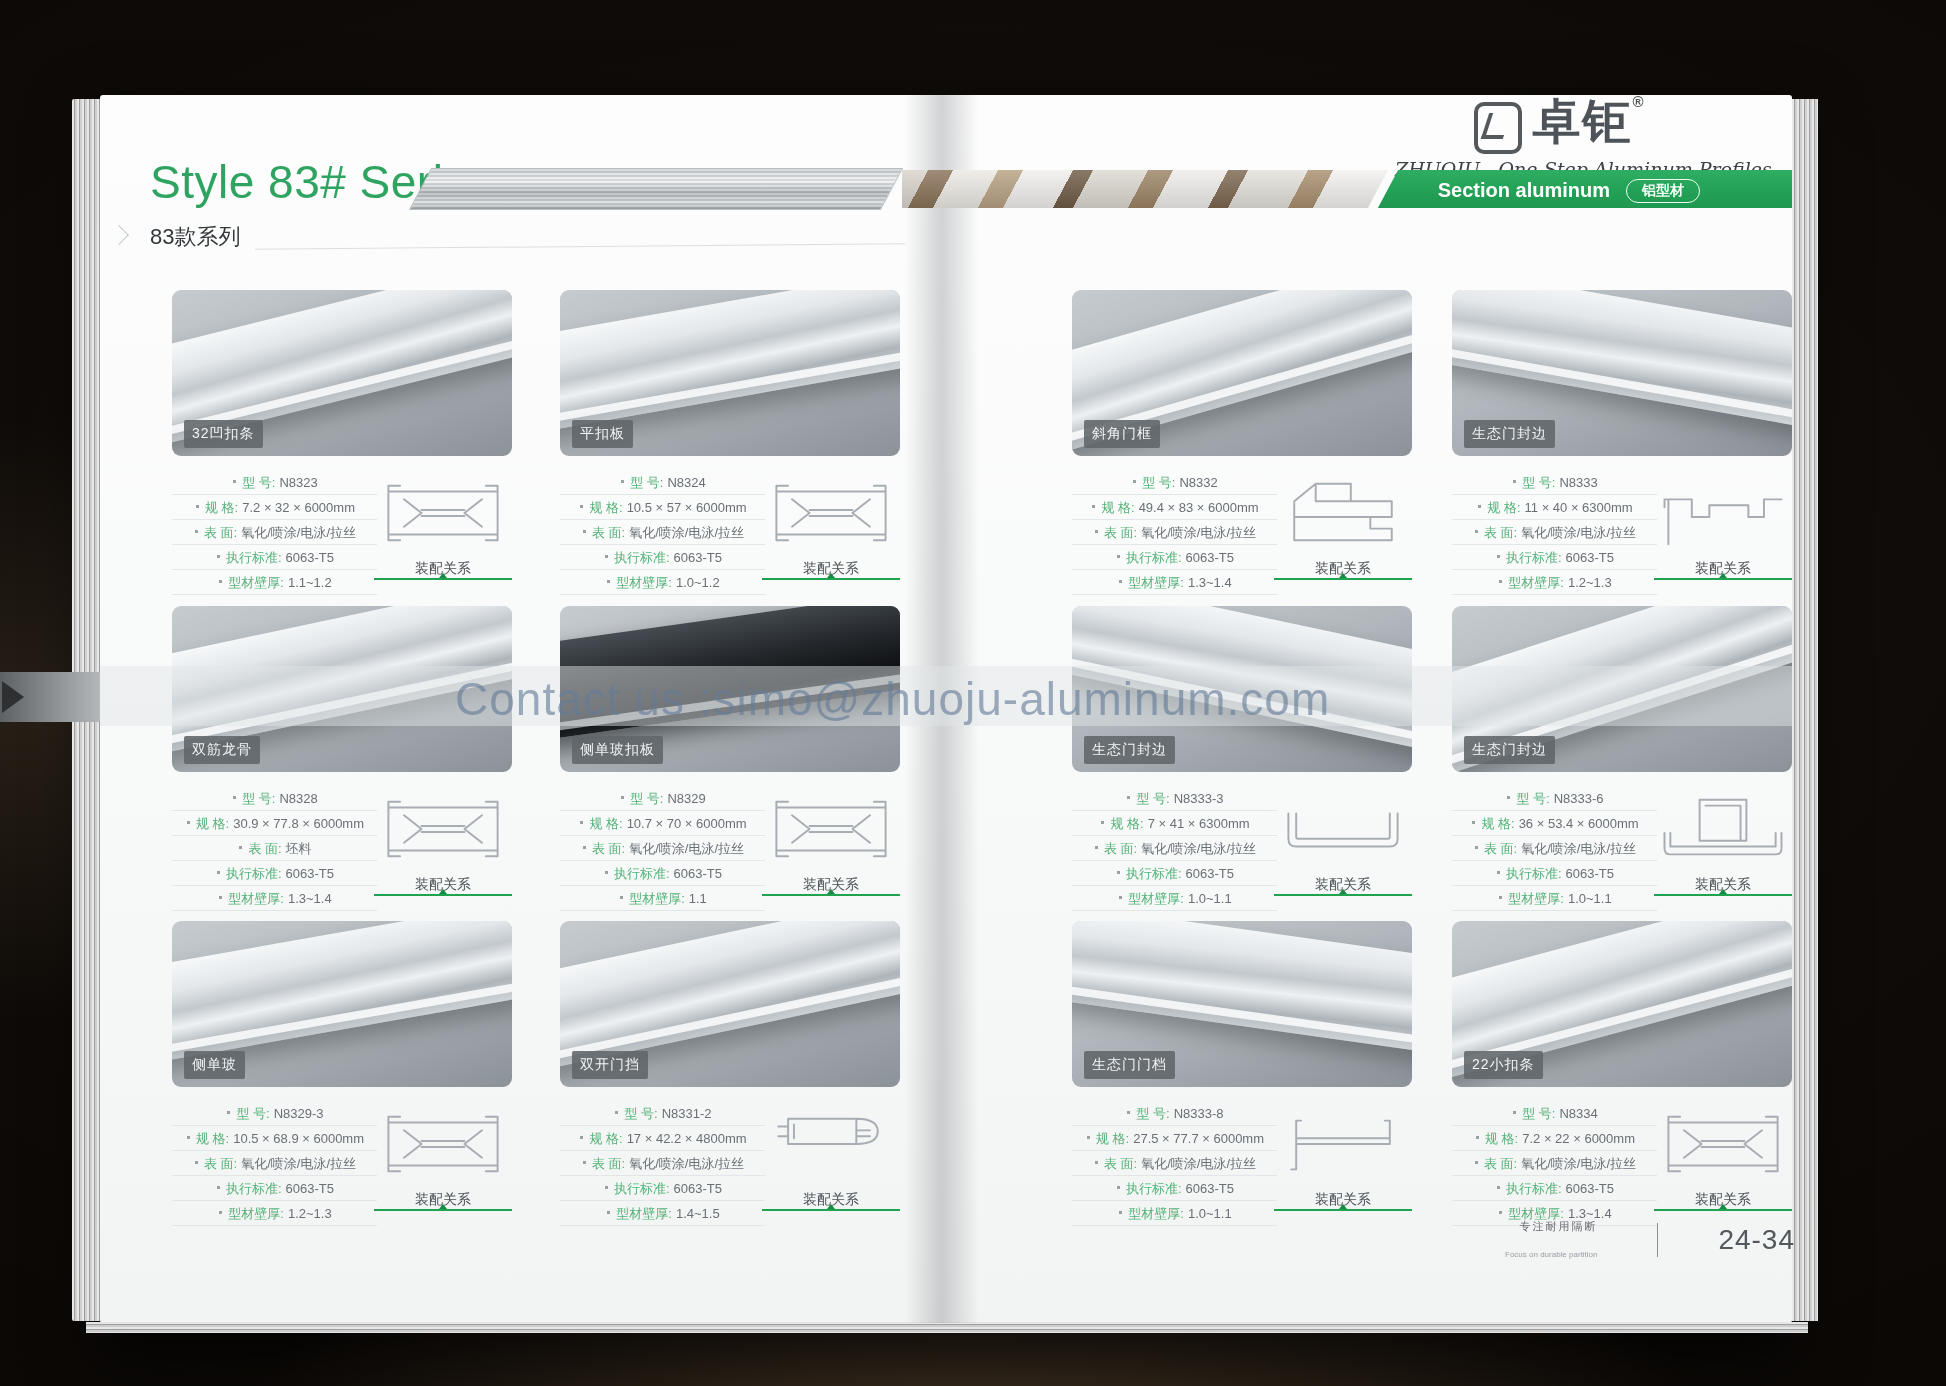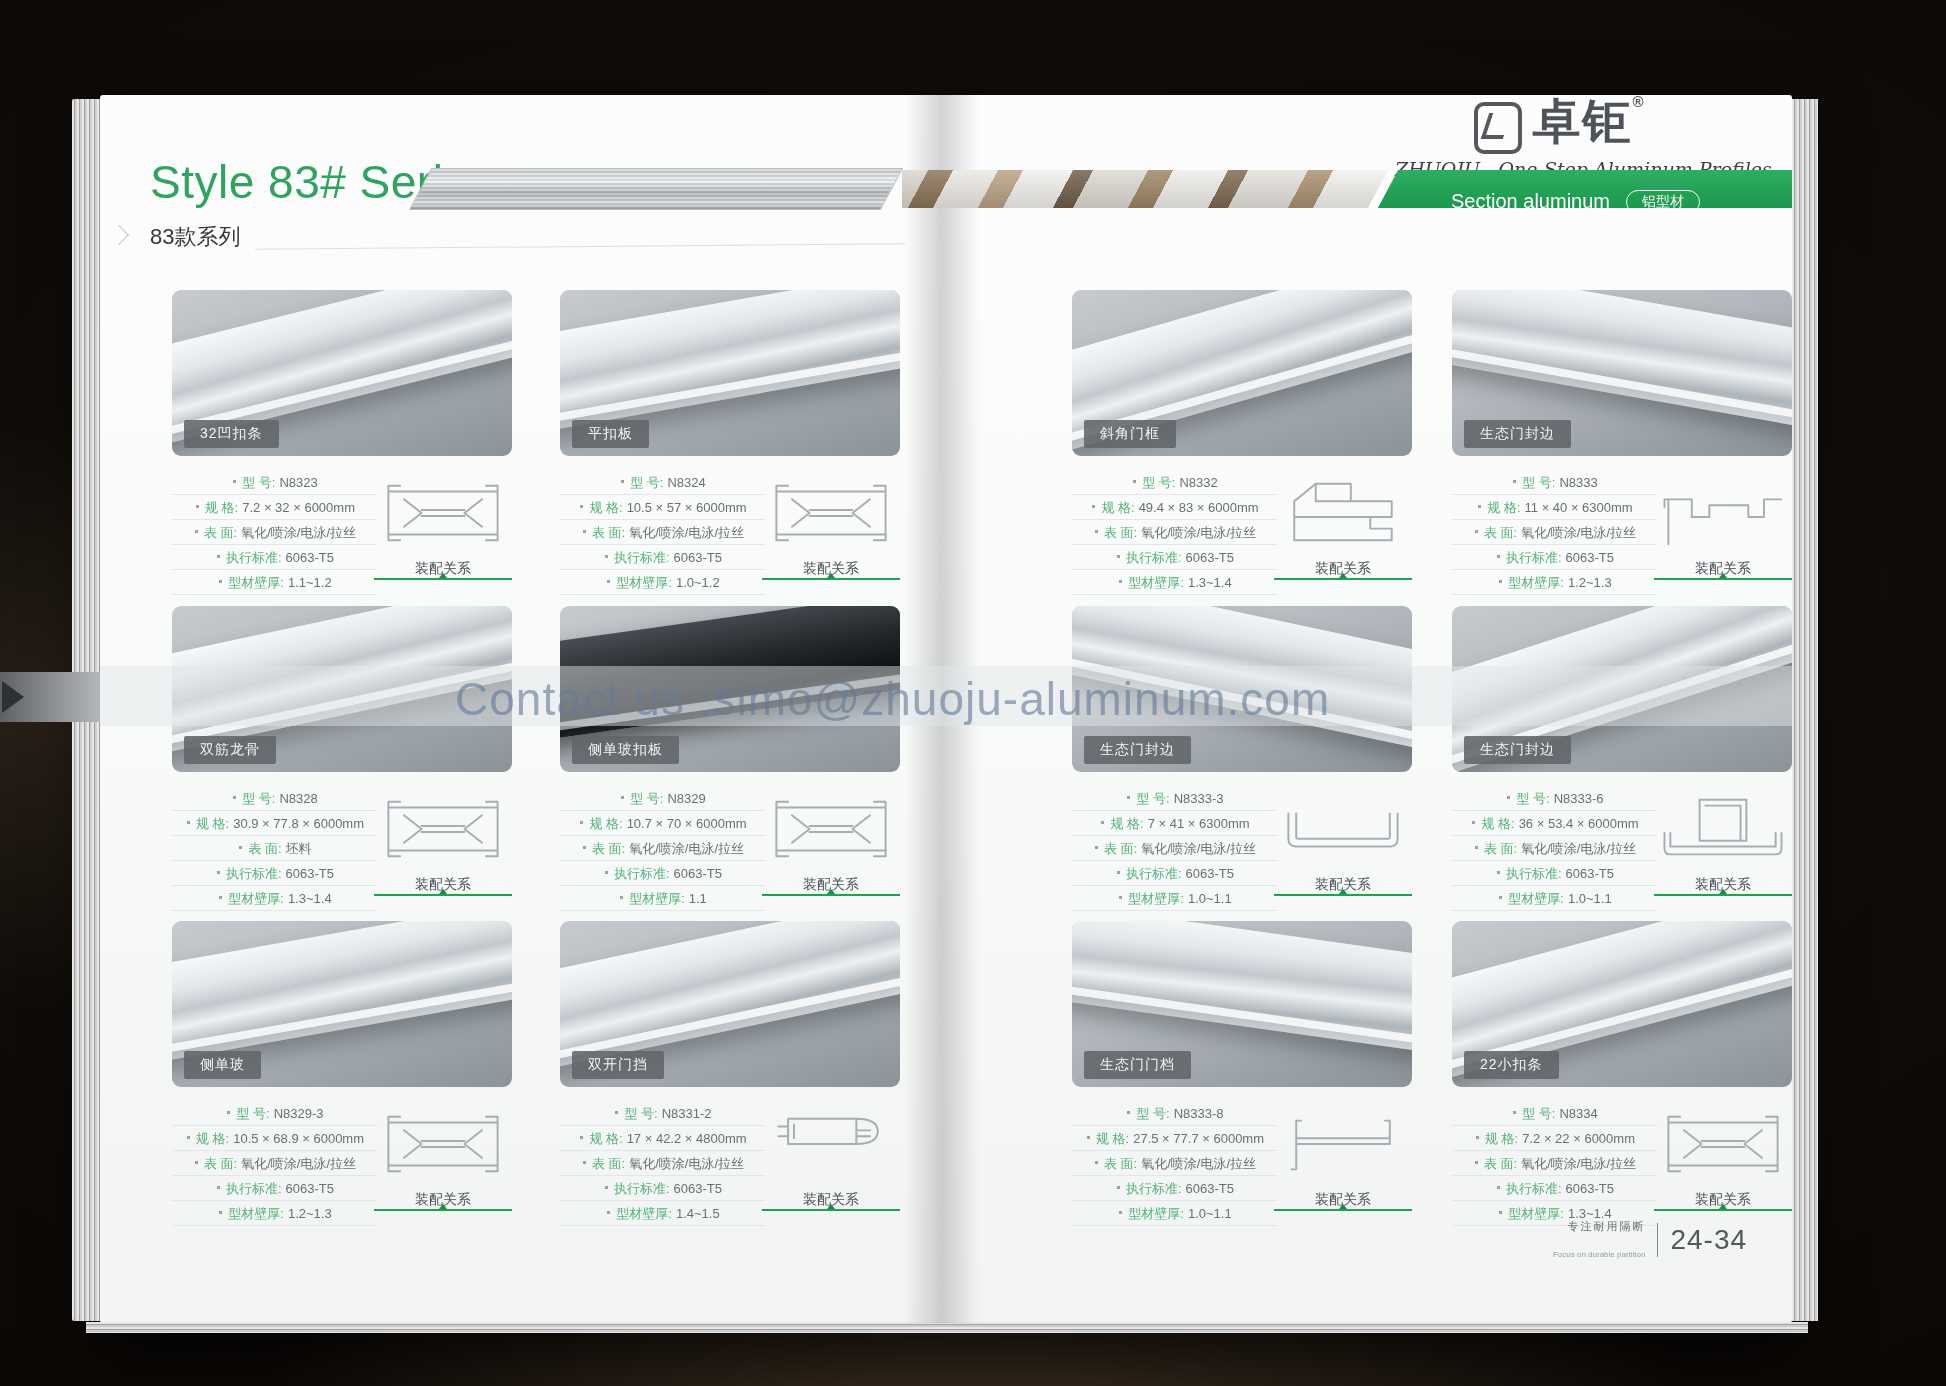--- a/index.html
+++ b/index.html
@@ -45,60 +45,60 @@
   .brand-slogan{margin-top:4px;font-family:"DejaVu Serif",serif;font-style:italic;font-size:19px;color:#3c4147;white-space:nowrap;}
   .hdrstrip{position:absolute;left:902px;top:170px;width:890px;height:38px;overflow:hidden;}
   .photostrip{position:absolute;left:-24px;top:0;width:500px;height:38px;transform:skewX(-28deg);
     background:
       linear-gradient(180deg,rgba(255,255,255,.18),rgba(0,0,0,.12)),
       linear-gradient(90deg,#d9d4cc 0 8%,#8a7258 8% 13%,#ece9e4 13% 22%,#b7a183 22% 27%,#f1efec 27% 37%,
         #6f5b45 37% 41%,#ddd8d1 41% 52%,#9c8465 52% 57%,#efedea 57% 68%,#7c6750 68% 72%,
         #e4e1db 72% 84%,#a98f6f 84% 89%,#f3f1ee 89% 100%);}
   .greenbar{position:absolute;left:486px;top:0;width:560px;height:38px;transform:skewX(-28deg);
     background:linear-gradient(180deg,#2fae63 0%,#23a156 55%,#1f9750 100%);}
-  .greenbar-content{position:absolute;left:486px;top:11px;width:404px;height:41px;display:flex;align-items:center;
-    justify-content:flex-end;gap:16px;padding-right:92px;box-sizing:border-box;color:#fff;}
+  .greenbar-content{position:absolute;left:486px;top:0;width:404px;height:41px;display:flex;align-items:center;
+    justify-content:flex-end;gap:16px;padding-right:92px;box-sizing:border-box;color:#fff;font-weight:bold;}
   .section-label{font-size:20px;}
   .section-badge{font-size:14px;border:1.5px solid #eafff2;border-radius:12px;padding:2px 15px;color:#f4fff8;}
   
   .cell{position:absolute;width:340px;height:300px;}
   .photo{position:relative;width:340px;height:166px;border-radius:9px;overflow:hidden;
     background:linear-gradient(160deg,#c6cbcf 0%,#b0b6bb 45%,#8b9298 100%);}
   .photo .bar{position:absolute;left:-22%;top:6%;width:150%;height:58%;border-radius:3px;
     transform:rotate(var(--tilt,-13deg));
     background:linear-gradient(178deg,#f8fafb 0%,#e3e7ea 28%,#c2c8cd 46%,#eef1f3 60%,#aeb5ba 78%,#d6dadd 100%);
     box-shadow:0 12px 20px rgba(40,45,50,.35);}
   .photo .bar2{position:absolute;left:-22%;top:55%;width:150%;height:5%;background:#fdfefe;opacity:.85;
     transform:rotate(var(--tilt,-13deg));}
   .photo.dark .bar{background:linear-gradient(178deg,#4a5056 0%,#23272b 45%,#101214 75%,#2b3034 100%);
     box-shadow:0 12px 22px rgba(10,12,14,.55);}
   .photo.dark .bar2{background:#c7ccd0;opacity:.7;}
   .badge{position:absolute;left:12px;bottom:8px;background:rgba(96,101,105,.88);color:#f3f5f6;
-    font-size:14px;padding:5px 16px;border-radius:2px;letter-spacing:1px;}
+    font-size:14px;padding:5px 8px;border-radius:2px;letter-spacing:1px;}
   .specs{position:absolute;left:0;top:180px;width:205px;}
   .spec-row{display:flex;align-items:baseline;font-size:13px;line-height:1;padding:6px 0 5px 0;
     border-bottom:1px solid #e3e6e8;white-space:nowrap;justify-content:center;}
   .spec-row .bullet{width:3px;height:3px;background:#98a39c;margin:0 6px 2px 2px;align-self:center;flex:none;}
   .spec-row .k{color:#54b278;margin-right:4px;flex:none;}
   .spec-row .v{color:#697076;}
   .draw{position:absolute;right:0;top:184px;width:138px;height:116px;}
   .draw svg{display:block;width:138px;height:78px;stroke:#a7adb2;stroke-width:2;fill:none;stroke-linejoin:round;stroke-linecap:round;}
   .cap{position:relative;margin-top:8px;text-align:center;font-size:14px;color:#4b5257;
     border-bottom:2px solid #1fa351;}
   .cap::after{content:"";position:absolute;left:50%;bottom:0;width:0;height:0;margin-left:-4px;
     border-left:4px solid transparent;border-right:4px solid transparent;border-bottom:5px solid #168c42;}
   
   .wm-band{position:absolute;left:100px;top:666px;width:1692px;height:60px;background:rgba(226,229,231,.48);}
   .wm-text{position:absolute;left:455px;top:672px;font-size:46px;letter-spacing:1px;color:rgba(100,122,152,.62);white-space:nowrap;}
   .ribbon{position:absolute;left:0;top:672px;width:100px;height:50px;
     background:linear-gradient(90deg,#5e6163 0%,#8e9193 55%,#b4b7b9 100%);}
   .ribbon .arrow{position:absolute;left:2px;top:9px;width:0;height:0;
     border-top:16px solid transparent;border-bottom:16px solid transparent;border-left:22px solid #2e3032;}
   
-  .footer{position:absolute;left:1505px;top:1220px;width:290px;display:flex;align-items:center;justify-content:center;gap:12px;}
+  .footer{position:absolute;left:1505px;top:1220px;width:290px;display:flex;align-items:center;justify-content:space-between;gap:12px;}
   .tagline{text-align:right;line-height:1.25;}
   .tagline .cn{font-size:11px;letter-spacing:2px;color:#6a6f73;}
   .tagline .en{font-size:8px;color:#9aa0a4;margin-top:16px;}
   .fdiv{width:1px;height:34px;background:#8a8e91;}
   .pageno{font-size:28px;color:#53585d;letter-spacing:1px;}
 </style>
 </head>
 <body>
 
 <div class="stage">

